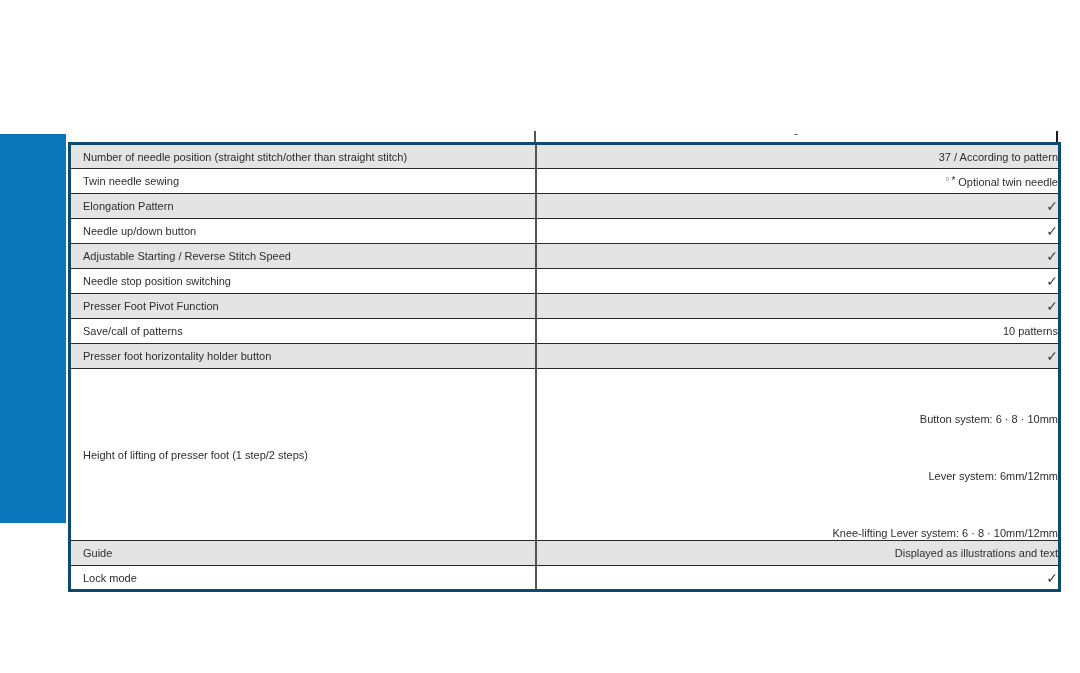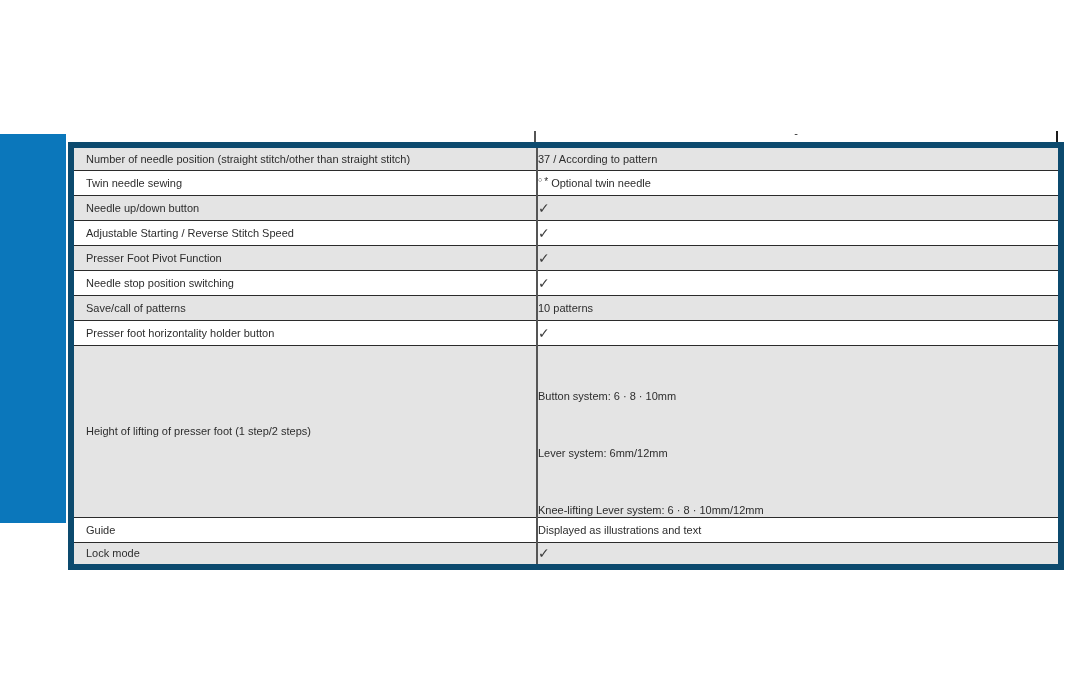--- a/index.html
+++ b/index.html
@@ -43,38 +43,38 @@
     left: 468px; top: -3px;
     width: 520px;
     text-align: center;
     font-size: 11px;
     color: #2d2d2d;
     line-height: 11px;
   }
   table.spec {
     width: 990px;
     border-collapse: collapse;
-    border: 6px solid #0c4a6e;
+    border: 3px solid #0c4a6e;
     table-layout: fixed;
   }
   col.c-label { width: 466px; }
   col.c-value { width: 524px; }
   td {
     border-top: 1.5px solid #2b2b2b;
     border-bottom: 1.5px solid #2b2b2b;
     font-size: 11px;
     color: #2d2d2d;
     vertical-align: middle;
   }
   td.label-cell {
     padding-left: 12px;
     border-right: 2px solid #555555;
   }
   td.value-cell {
-    text-align: left;
+    text-align: right;
   }
   tr { height: 25px; }
   tr.tall { height: 51px; }
   tr:nth-child(odd) { background: #e4e4e4; }
   tr:nth-child(even) { background: #ffffff; }
   .check-glyph {
     font-size: 14px;
     color: #3d3d3d;
     font-family: "DejaVu Sans", sans-serif;
   }
@@ -111,33 +111,37 @@
     <tbody>
       <tr>
         <td class="label-cell">Number of needle position (straight stitch/other than straight stitch)</td>
         <td class="value-cell">37 / According to pattern</td>
       </tr>
       <tr>
         <td class="label-cell">Twin needle sewing</td>
         <td class="value-cell"><span class="sup-circle">○</span><span class="sup-ast">*</span><span>Optional twin needle</span></td>
       </tr>
       <tr>
+        <td class="label-cell">Elongation Pattern</td>
+        <td class="value-cell"><span class="check-glyph">✓</span></td>
+      </tr>
+      <tr>
         <td class="label-cell">Needle up/down button</td>
         <td class="value-cell"><span class="check-glyph">✓</span></td>
       </tr>
       <tr>
         <td class="label-cell">Adjustable Starting / Reverse Stitch Speed</td>
         <td class="value-cell"><span class="check-glyph">✓</span></td>
       </tr>
       <tr>
-        <td class="label-cell">Presser Foot Pivot Function</td>
+        <td class="label-cell">Needle stop position switching</td>
         <td class="value-cell"><span class="check-glyph">✓</span></td>
       </tr>
       <tr>
-        <td class="label-cell">Needle stop position switching</td>
+        <td class="label-cell">Presser Foot Pivot Function</td>
         <td class="value-cell"><span class="check-glyph">✓</span></td>
       </tr>
       <tr>
         <td class="label-cell">Save/call of patterns</td>
         <td class="value-cell">10 patterns</td>
       </tr>
       <tr>
         <td class="label-cell">Presser foot horizontality holder button</td>
         <td class="value-cell"><span class="check-glyph">✓</span></td>
       </tr>

